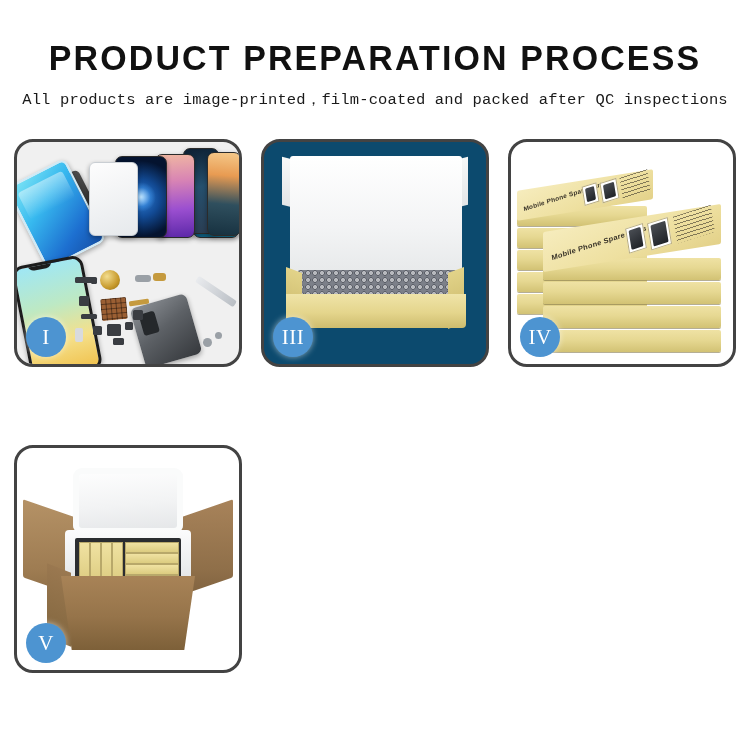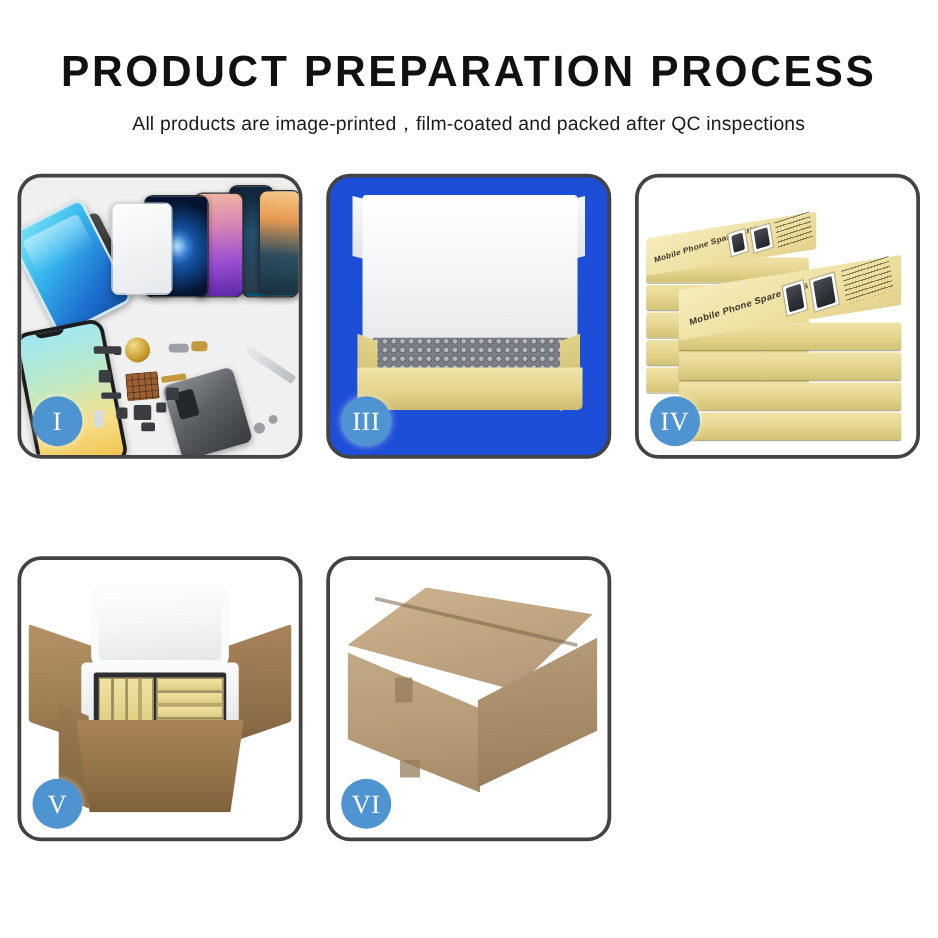--- a/index.html
+++ b/index.html
@@ -25,21 +25,21 @@
     font-family: "Liberation Sans", sans-serif;
     font-size: 35px;
     font-weight: 700;
     letter-spacing: 2.2px;
     color: #111111;
     line-height: 1.05;
     margin: 0;
     transform: scaleX(0.97);
   }
   .page-subtitle {
-    font-family: Liberation Sans, sans-serif;
+    font-family: Liberation Mono, monospace;
     font-size: 15.5px;
     font-weight: 400;
     color: #1a1a1a;
     letter-spacing: 0.15px;
     margin: 12px 0 0 0;
   }
 
   
   .grid {
     position: absolute;
@@ -215,21 +215,21 @@
     background: linear-gradient(170deg, rgba(60,64,70,.55) 0%, rgba(30,33,38,.78) 55%, rgba(20,22,26,.85) 100%);
     border-radius: 7px;
   }
   .inner-part:after{
     content:""; position:absolute; left:18px; top:34px; width:28px; height:116px;
     background:rgba(12,14,18,.65); border-radius:4px;
   }
   .tape { position:absolute; width:14px; height:11px; background:#d8b271; border-radius:2px; opacity:.92; }
 
   
-  .p3 { background: #1d4ed8; }
+  .p3 { background: #0c4a6e; }
   .box3-lid {
     position: absolute; left: 26px; top: 14px; width: 172px; height: 118px;
     background: linear-gradient(180deg,#ffffff 0%,#f3f4f5 60%,#e7e9ea 100%);
     border-radius: 3px;
   }
   .box3-lid-flapL {
     position: absolute; left: 18px; top: 18px; width: 26px; height: 48px;
     background: linear-gradient(180deg,#f7f8f8,#e3e5e7);
     transform: skewY(14deg);
   }
@@ -492,25 +492,14 @@
         <div class="v-ybox" style="left:60px;top:23px;width:52px;height:9px;"></div>
         <div class="v-ybox" style="left:60px;top:34px;width:52px;height:9px;"></div>
         <div class="v-ybox" style="left:60px;top:45px;width:52px;height:7px;"></div>
       </div>
       <div class="v-sideL"></div>
       <div class="v-front"></div>
     </div>
     <div class="badge">V</div>
   </div>
 
-  <div class="panel p6">
-    <div class="panel-stage">
-      <div class="c-top"></div>
-      <div class="c-seam"></div>
-      <div class="c-left"></div>
-      <div class="c-right"></div>
-      <div class="c-tape" style="left:52px;top:94px;width:14px;height:20px;"></div>
-      <div class="c-tape" style="left:56px;top:160px;width:16px;height:14px;"></div>
-    </div>
-    <div class="badge">VI</div>
-  </div>
 
 </div>
 
 </body></html>

